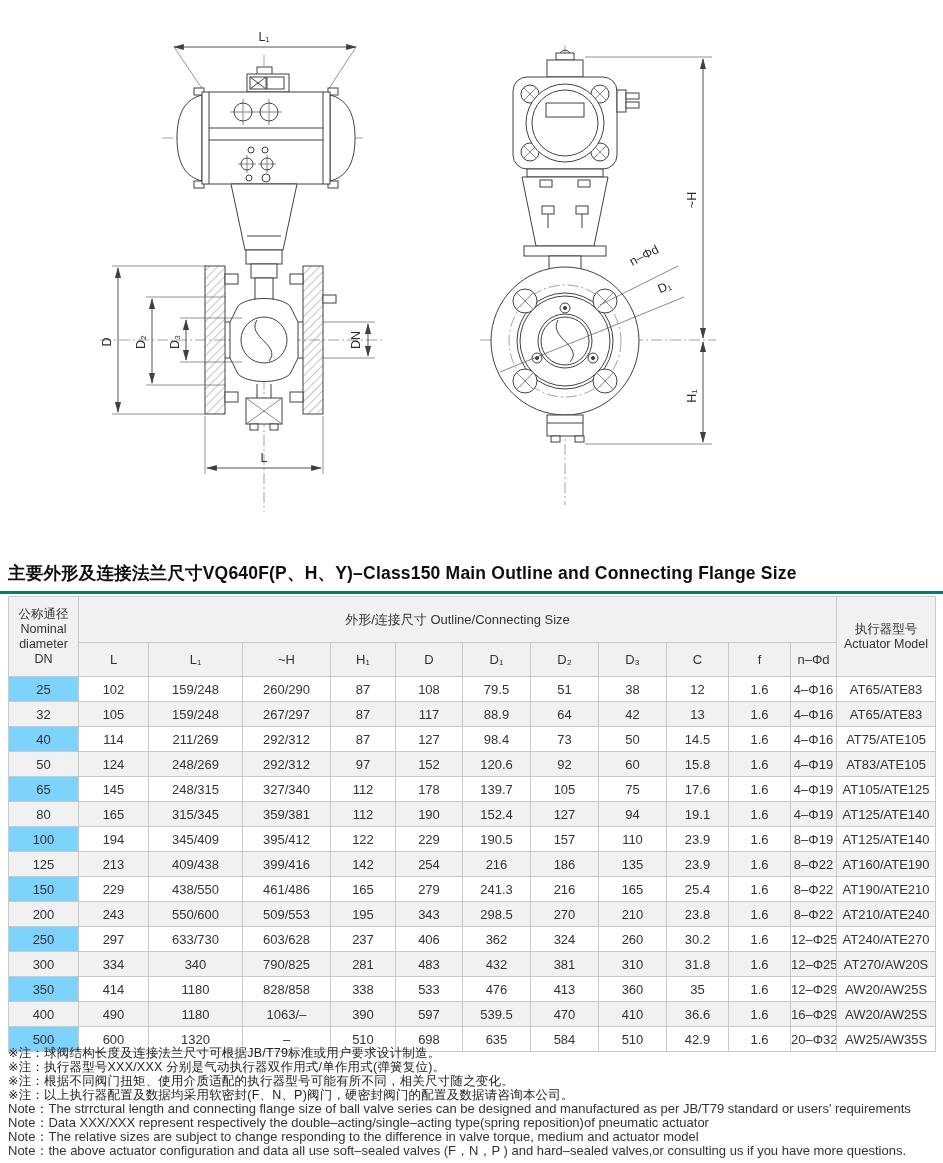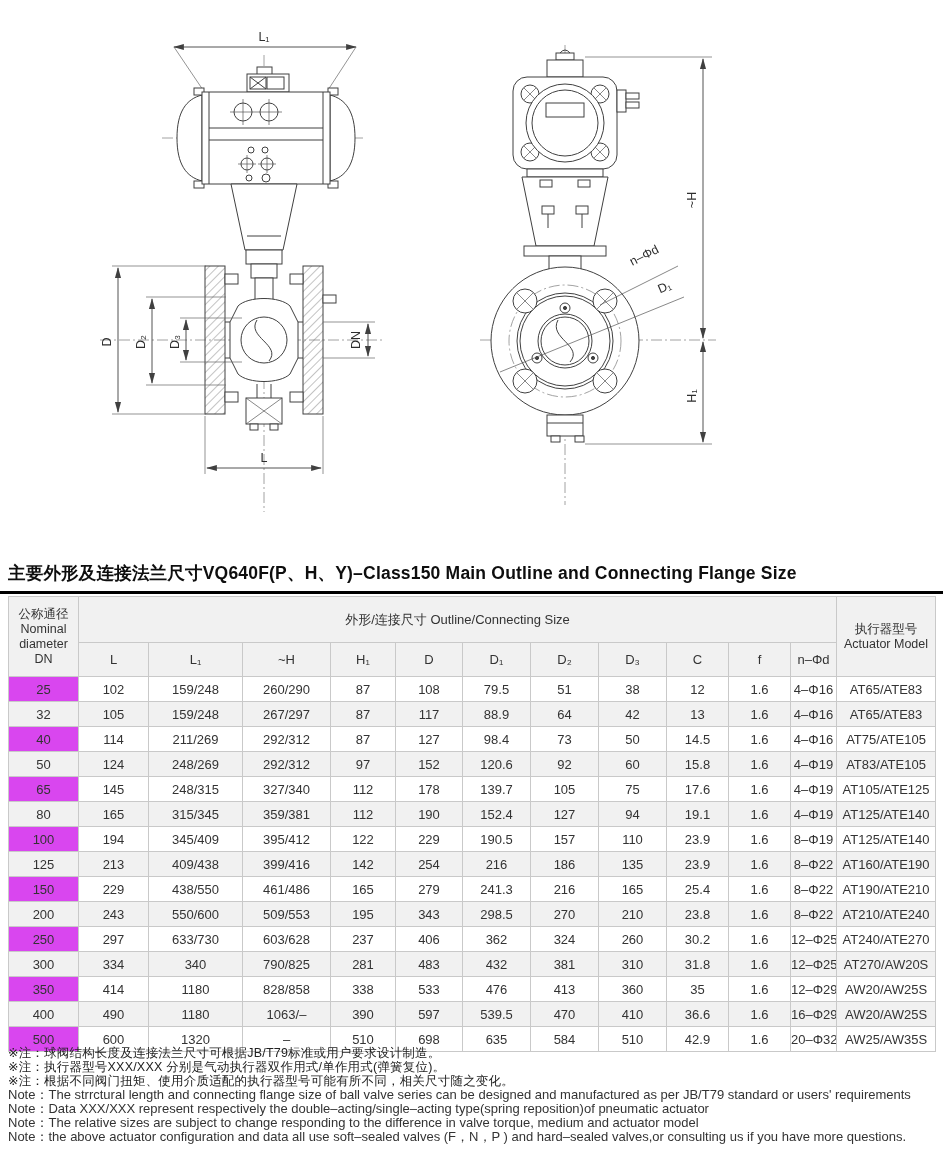--- a/index.html
+++ b/index.html
@@ -12,37 +12,37 @@
   .drawing-area svg{position:absolute;top:0;left:0;}
   .ln{stroke:#404040;stroke-width:1;fill:none;}
   .thin{stroke:#555;stroke-width:.7;fill:none;}
   .cl{stroke:#8a8a8a;stroke-width:.8;fill:none;stroke-dasharray:11 3 2 3;}
   .dim{stroke:#404040;stroke-width:.9;fill:none;}
   .ext{stroke:#666;stroke-width:.7;fill:none;}
   .dimtxt{font-family:"Liberation Sans",sans-serif;font-size:12.5px;fill:#2e2e2e;}
   
   .section-title{
     position:absolute;top:561px;left:0;width:943px;box-sizing:border-box;
-    padding:0 0 6px 8px;border-bottom:3px solid #000000;
+    padding:0 0 6px 8px;border-bottom:3px solid #0f766e;
     font-size:17.5px;font-weight:bold;color:#0e0e0e;letter-spacing:.2px;
   }
   
   table.size-table{
     position:absolute;top:596px;left:8px;width:927px;
     border-collapse:collapse;table-layout:fixed;
     font-size:13px;color:#333;text-align:center;
   }
   .size-table th,.size-table td{border:1px solid #c9c9c9;padding:0;overflow:hidden;white-space:nowrap;}
   .size-table thead th{background:#f1f1f1;font-weight:normal;font-size:13px;color:#333;}
   .size-table thead tr.gh{height:46px;}
   .size-table thead tr.sh{height:34px;}
   .corner-line,.act-line{display:block;line-height:15px;font-size:12.5px;}
   .size-table tbody td{height:24px;background:#fff;}
   .size-table tbody tr.alt td{background:#f1f1f1;}
-  .size-table tbody td:first-child{background:#d946ef;}
+  .size-table tbody td:first-child{background:#7dd3fc;}
   
   .notes{position:absolute;top:1046px;left:8px;width:932px;}
   .note-zh{font-size:12.5px;font-weight:normal;color:#222;line-height:14px;letter-spacing:.2px;}
   .note-en{font-size:13px;font-weight:normal;color:#333;line-height:14px;}
 </style>
 </head>
 <body>
 
 <div class="drawing-area">
   <svg width="943" height="556" viewBox="0 0 943 556">
@@ -553,17 +553,18 @@
         <td>20–Φ32</td>
         <td>AW25/AW35S</td>
       </tr>
     </tbody>
 </table>
 
 <div class="notes">
   <div class="note-zh">※注：球阀结构长度及连接法兰尺寸可根据JB/T79标准或用户要求设计制造。</div>
   <div class="note-zh">※注：执行器型号XXX/XXX 分别是气动执行器双作用式/单作用式(弹簧复位)。</div>
   <div class="note-zh">※注：根据不同阀门扭矩、使用介质适配的执行器型号可能有所不同，相关尺寸随之变化。</div>
+  <div class="note-zh">※注：以上执行器配置及数据均采用软密封(F、N、P)阀门，硬密封阀门的配置及数据请咨询本公司。</div>
   <div class="note-en">Note：The strrctural length and connecting flange size of ball valve series can be designed and manufactured as per JB/T79 standard or users' requirements</div>
   <div class="note-en">Note：Data XXX/XXX represent respectively the double–acting/single–acting type(spring reposition)of pneumatic actuator</div>
   <div class="note-en">Note：The relative sizes are subject to change responding to the difference in valve torque, medium and actuator model</div>
   <div class="note-en">Note：the above actuator  configuration and data  all use soft–sealed valves (F，N，P ) and  hard–sealed valves,or consulting us if you have more questions.</div>
 </div>
 
 </body></html>

